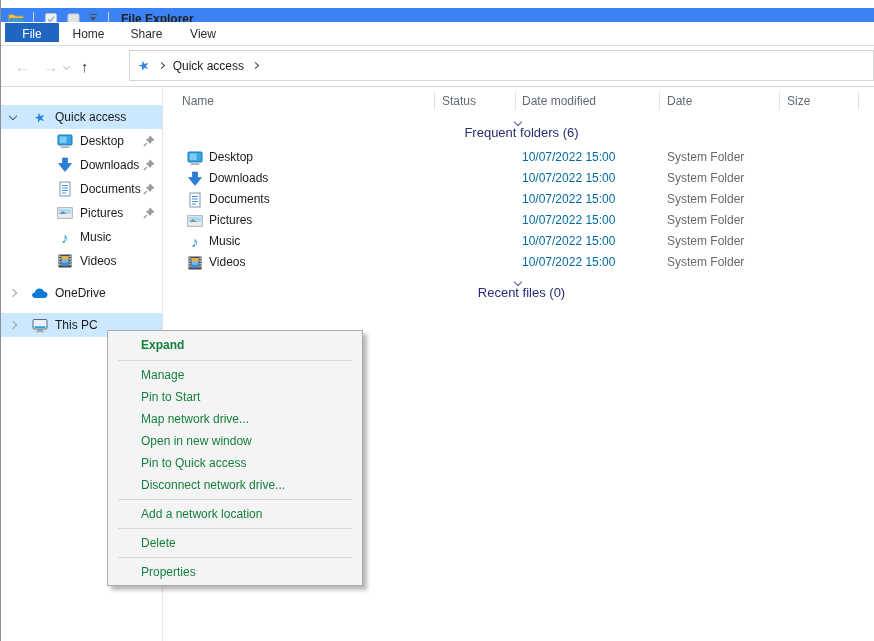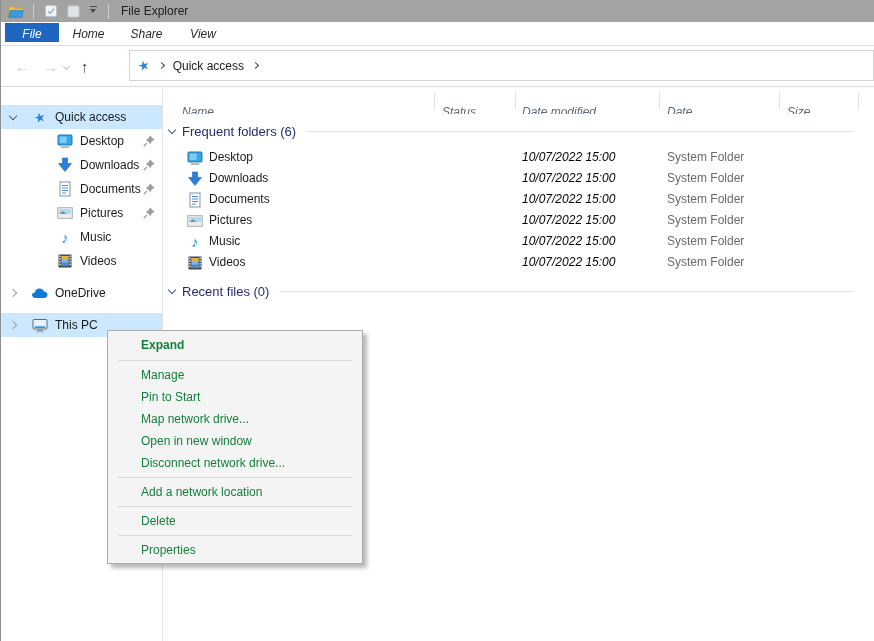--- a/index.html
+++ b/index.html
@@ -4,82 +4,82 @@
 <style>
   * { box-sizing: border-box; margin: 0; padding: 0; }
   html,body { width: 874px; height: 641px; }
   body {
     font-family: "Liberation Sans", "DejaVu Sans", sans-serif;
     font-size: 12px; color: #1a1a1a; background: #fff; overflow: hidden;
   }
   .window { position: relative; width: 874px; height: 641px; background: #fff; border-left: 1px solid #8f8f8f; }
 
   
-  .titlebar { position: absolute; top: 0; left: 0; right: 0; height: 22px;
-    display: flex; align-items: center; padding-left: 4px; background: #a3a3a3; }
+  .titlebar { position: absolute; top: 8px; left: 0; right: 0; height: 22px;
+    display: flex; align-items: center; padding-left: 4px; background: #3b82f6; font-weight: bold; }
   .qat-sep { width: 1px; height: 15px; background: #cfcfcf; margin: 0 6px; }
   .qat-btn { display: inline-flex; align-items: center; justify-content: center; width: 16px; height: 16px; margin: 0 3px; }
   .qat-drop { display: inline-flex; flex-direction: column; align-items: center; width: 14px; margin: 0 2px; }
   .qat-drop .bar { width: 7px; height: 1.5px; background: #4d4d4d; }
   .qat-drop .tri { width: 0; height: 0; border: 3.5px solid transparent; border-top: 4px solid #4d4d4d; margin-top: 2px; }
   .win-title { margin-left: 6px; color: #202020; }
 
   
   .tabs-row { position: absolute; top: 22px; left: 0; right: 0; height: 24px; background: #fff; border-bottom: 1px solid #dcdcdc; }
-  .tab { position: absolute; top: 1px; height: 19px; line-height: 23px; text-align: center; color: #2b2b2b; cursor: default; font-style: italic; }
+  .tab { position: absolute; top: 1px; height: 19px; line-height: 23px; text-align: center; color: #2b2b2b; cursor: default; }
   .tab.active { background: #1f66c0; color: #fff; }
 
   
   .navbar { position: absolute; top: 46px; left: 0; right: 0; height: 41px; background: #fff; border-bottom: 1px solid #dadada; }
   .nav-arrow { position: absolute; top: 0; height: 41px; display: flex; align-items: center; font-size: 15px; }
   .nav-arrow.disabled { color: #c9c9c9; }
   .nav-arrow.enabled { color: #414141; }
   .nav-chev-small { position: absolute; left: 63px; top: 18px; width: 5px; height: 5px;
     border-right: 1.3px solid #c4c4c4; border-bottom: 1.3px solid #c4c4c4; transform: rotate(45deg); }
   .addressbar { position: absolute; left: 128px; right: 0; top: 4px; height: 31px; border: 1px solid #d4d4d4;
     background: #fff; display: flex; align-items: center; padding-left: 8px; }
   .crumb-chev { width: 5px; height: 5px; border-right: 1.4px solid #404040; border-bottom: 1.4px solid #404040;
     transform: rotate(-45deg); margin: 0 9px; }
   .star-glyph { color: #2f86d6; font-size: 13px; display: inline-block; transform: rotate(-14deg); }
   .music-glyph { color: #1e8fdd; font-size: 15px; line-height: 1; }
 
   
   .colheaders { position: absolute; top: 88px; left: 0; right: 0; height: 26px; background: #fff; }
-  .colheaders .col { position: absolute; top: 11px; height: 26px; line-height: 26px; color: #5f6a76; font-style: italic; }
+  .colheaders .col { position: absolute; top: 0; height: 26px; line-height: 26px; color: #5f6a76; }
   .colheaders .colsep { position: absolute; top: 4px; width: 1px; height: 18px; background: #e2e2e2; }
 
   
   .sidebar { position: absolute; top: 88px; left: 0; bottom: 0; width: 162px; border-right: 1px solid #e5e5e5;
     background: #fff; padding-top: 17px; }
   .tree-item { position: relative; height: 24px; display: flex; align-items: center; padding-left: 30px; cursor: default; }
   .tree-item.child { padding-left: 55px; }
   .tree-item.gap { margin-top: 8px; }
   .tree-item.sel { background: #cce8ff; }
   .tree-chev { position: absolute; left: 9px; top: 50%; width: 6px; height: 6px; }
   .tree-chev.down { border-right: 1.4px solid #3f3f3f; border-bottom: 1.4px solid #3f3f3f; transform: translateY(-65%) rotate(45deg); }
   .tree-chev.right { border-right: 1.4px solid #9f9f9f; border-bottom: 1.4px solid #9f9f9f; transform: translateY(-50%) rotate(-45deg); }
   .ticon { width: 18px; height: 16px; display: inline-flex; align-items: center; justify-content: center; }
   .tlabel { margin-left: 6px; white-space: nowrap; }
   .pin { position: absolute; right: 7px; top: 50%; transform: translateY(-50%); width: 12px; height: 12px; }
 
   
   .file-list { position: absolute; left: 163px; top: 114px; right: 0; bottom: 0; background: #fff; }
   .group-header { display: flex; align-items: center; height: 19px; margin-top: 8px; padding-left: 5px;
-    color: #262c74; font-size: 13px; cursor: default; }
+    color: #262c74; font-size: 13px; cursor: default; flex-direction: column; }
   .group-header .gchev { width: 6px; height: 6px; border-right: 1.4px solid #44549c; border-bottom: 1.4px solid #44549c;
     transform: rotate(45deg); margin: -3px 7px 0 0; }
   .group-header .grule { flex: 1; height: 1px; background: #e1e1e1; margin: 0 20px 0 10px; }
   .rows { margin-top: 6px; }
   .rows:empty { margin-top: 0; }
   .group-header + .rows + .group-header { margin-top: 9px; }
   .file-row { position: relative; height: 21px; cursor: default; }
   .file-row .ricon { position: absolute; left: 23px; top: 50%; transform: translateY(-50%); width: 16px; height: 16px;
     display: inline-flex; align-items: center; justify-content: center; }
   .file-row .rname { position: absolute; left: 45px; top: 0; line-height: 21px; }
-  .file-row .rdate { position: absolute; left: 358px; top: 0; line-height: 21px; color: #000000; font-style: italic; }
+  .file-row .rdate { position: absolute; left: 358px; top: 0; line-height: 21px; color: #0369a1; }
   .file-row .rtype { position: absolute; left: 503px; top: 0; line-height: 21px; color: #6a6a6a; }
 
   
   .context-menu { position: absolute; left: 106px; top: 330px; width: 256px; background: #f4f4f4;
     border: 1px solid #ababab; box-shadow: 4px 4px 4px rgba(0,0,0,0.28); padding: 2px 0; z-index: 20; }
   .menu-item { height: 22px; line-height: 22px; padding-left: 33px; color: #15803d; cursor: default; white-space: nowrap; }
   .menu-item.default { font-weight: bold; height: 24px; line-height: 24px; }
   .menu-sep { height: 1px; background: #d9d9d9; margin: 3px 10px; }
 </style>
 </head>
@@ -362,20 +362,21 @@
       <div class="rows"></div>
     </div>
 
   <div class="context-menu">
       <div class="menu-item default"><span>Expand</span></div>
       <div class="menu-sep"></div>
       <div class="menu-item"><span>Manage</span></div>
       <div class="menu-item"><span>Pin to Start</span></div>
       <div class="menu-item"><span>Map network drive...</span></div>
       <div class="menu-item"><span>Open in new window</span></div>
+      <div class="menu-item"><span>Pin to Quick access</span></div>
       <div class="menu-item"><span>Disconnect network drive...</span></div>
       <div class="menu-sep"></div>
       <div class="menu-item"><span>Add a network location</span></div>
       <div class="menu-sep"></div>
       <div class="menu-item"><span>Delete</span></div>
       <div class="menu-sep"></div>
       <div class="menu-item"><span>Properties</span></div>
     </div>
 
 </div>

